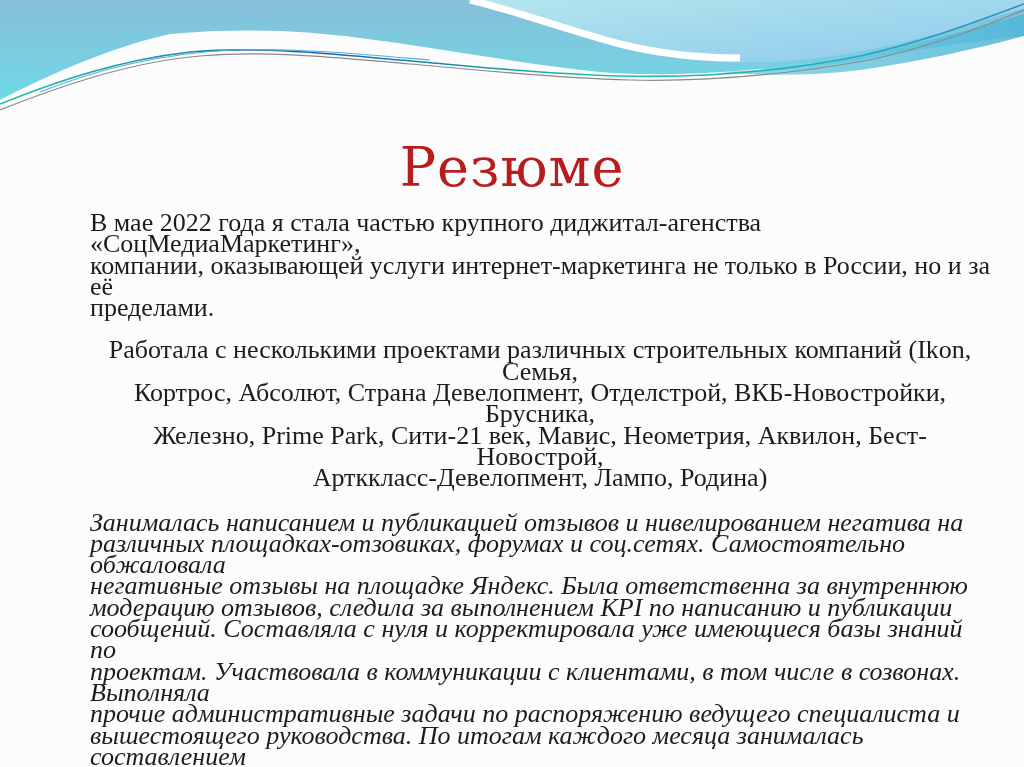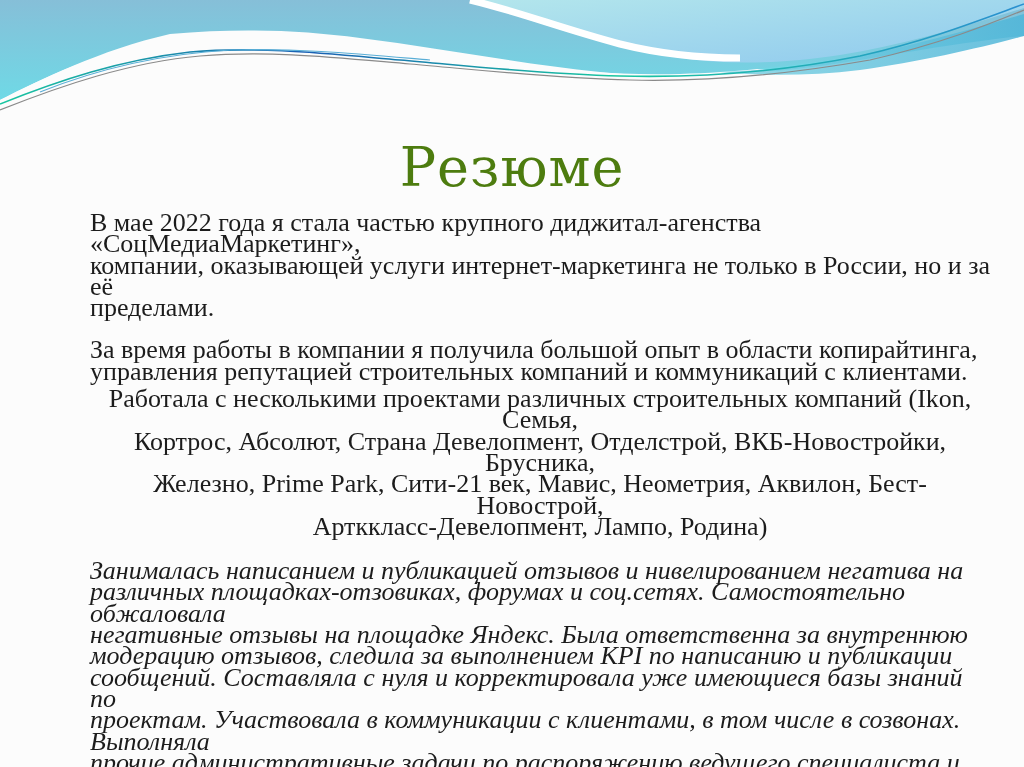--- a/index.html
+++ b/index.html
@@ -20,21 +20,21 @@
       top: 0;
       width: 1024px;
       height: 130px;
     }
     .title {
       position: absolute;
       left: 0;
       top: 128px;
       width: 1024px;
       text-align: center;
-      color: #4d7c0f;
+      color: #b91c1c;
       font-family: "DejaVu Serif", "Liberation Serif", serif;
       font-size: 54px;
       line-height: 80px;
       letter-spacing: 1px;
       margin: 0;
       font-weight: normal;
     }
     .content {
       position: absolute;
       left: 90px;
@@ -94,22 +94,20 @@
   <path d="M0,110 C60,86 130,62 200,56 C270,50 340,58 410,64 C480,70 550,78 630,80 C710,82 790,74 870,60 C940,44 990,24 1024,10" fill="none" stroke="#8a8a8a" stroke-width="1.2"></path>
   <path d="M40,92 C100,68 160,54 230,50 C300,48 360,54 430,60" fill="none" stroke="#5aaed6" stroke-width="1.2"></path>
 </svg>
 
 <h1 class="title">Резюме</h1>
 
 <div class="content">
   <p class="para p1">В мае 2022 года я стала частью крупного диджитал-агенства «СоцМедиаМаркетинг»,
 компании, оказывающей услуги интернет-маркетинга не только в России, но и за её
 пределами.</p>
-  <p class="para p2">За время работы в компании я получила большой опыт в области копирайтинга,
-управления репутацией строительных компаний и коммуникаций с клиентами.</p>
   <p class="para p3">Работала с несколькими проектами различных строительных компаний (Ikon, Семья,
 Кортрос, Абсолют, Страна Девелопмент, Отделстрой, ВКБ-Новостройки, Брусника,
 Железно, Prime Park, Сити-21 век, Мавис, Неометрия, Аквилон, Бест-Новострой,
 Артккласс-Девелопмент, Лампо, Родина)</p>
   <p class="para p4">Занималась написанием и публикацией отзывов и нивелированием негатива на
 различных площадках-отзовиках, форумах и соц.сетях. Самостоятельно обжаловала
 негативные отзывы на площадке Яндекс.  Была ответственна за внутреннюю
 модерацию отзывов, следила за выполнением KPI по написанию и публикации
 сообщений. Составляла с нуля и корректировала уже имеющиеся базы знаний по
 проектам. Участвовала в коммуникации с клиентами, в том числе в созвонах. Выполняла

